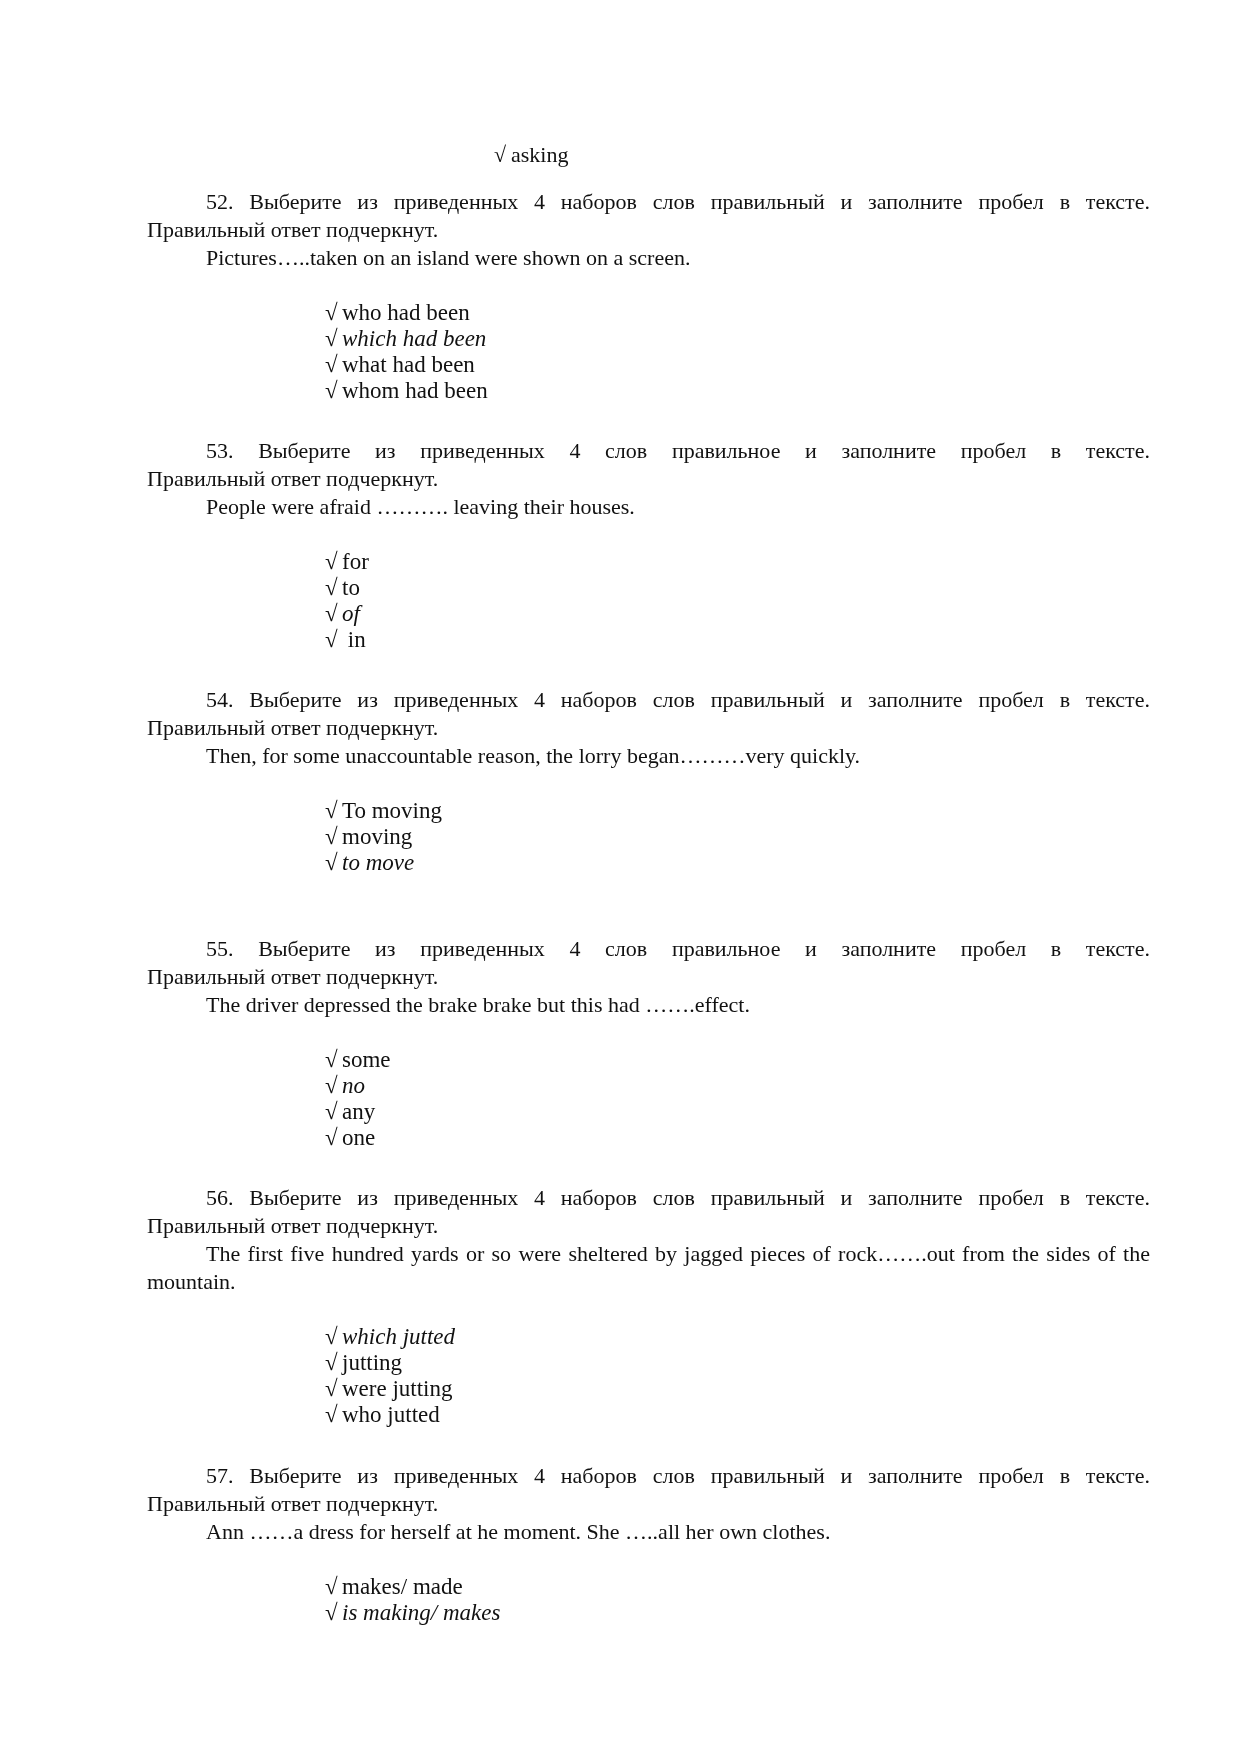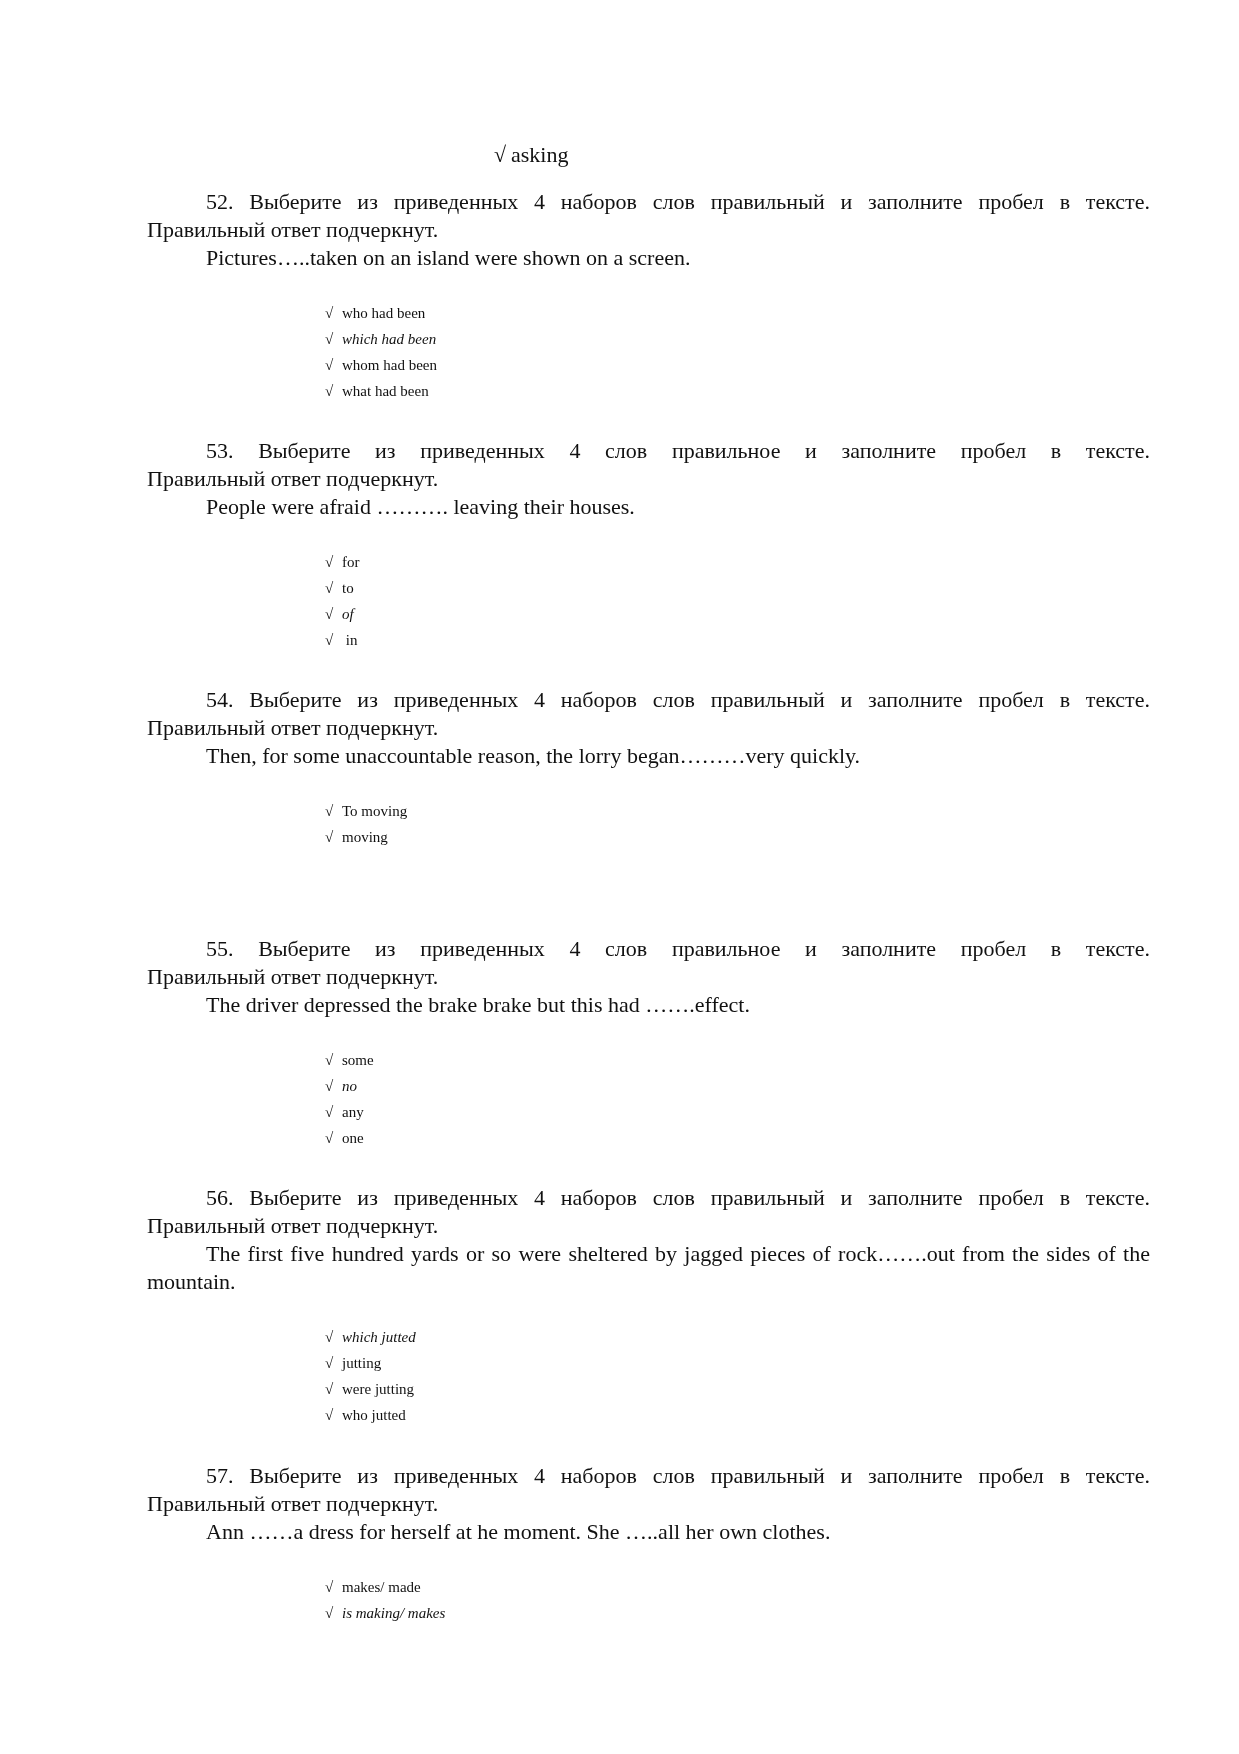--- a/index.html
+++ b/index.html
@@ -49,21 +49,21 @@
     text-align: justify;
     text-align-last: left;
   }
   .sentence.wrap {
     text-align-last: left;
   }
   .options {
     margin-top: 28px;
     margin-left: 178px;
     line-height: 26px;
-    font-size: 15px;
+    font-size: 23px;
   }
   .opt {
     display: block;
     white-space: pre;
   }
   .opt .check {
     display: inline-block;
     width: 17px;
   }
   .opt.correct .label {
@@ -79,22 +79,22 @@
     <span class="check">√</span><span class="label">asking</span>
   </div>
 
   <div class="question" style="top:172px;">
     <div class="instr-line1">52. Выберите из приведенных 4 наборов слов правильный и заполните пробел в тексте.</div>
     <div class="instr-line2">Правильный ответ подчеркнут.</div>
     <div class="sentence">Pictures…..taken on an island were shown on a screen.</div>
     <div class="options">
       <span class="opt"><span class="check">√</span><span class="label">who had been</span></span>
       <span class="opt correct"><span class="check">√</span><span class="label">which had been</span></span>
+      <span class="opt"><span class="check">√</span><span class="label">what had been</span></span>
       <span class="opt"><span class="check">√</span><span class="label">whom had been</span></span>
-      <span class="opt"><span class="check">√</span><span class="label">what had been</span></span>
     </div>
   </div>
 
   <div class="question" style="top:421px;">
     <div class="instr-line1">53. Выберите из приведенных 4 слов правильное и заполните пробел в тексте.</div>
     <div class="instr-line2">Правильный ответ подчеркнут.</div>
     <div class="sentence">People were afraid ………. leaving their houses.</div>
     <div class="options">
       <span class="opt"><span class="check">√</span><span class="label">for</span></span>
       <span class="opt"><span class="check">√</span><span class="label">to</span></span>
@@ -103,20 +103,21 @@
     </div>
   </div>
 
   <div class="question" style="top:670px;">
     <div class="instr-line1">54. Выберите из приведенных 4 наборов слов правильный и заполните пробел в тексте.</div>
     <div class="instr-line2">Правильный ответ подчеркнут.</div>
     <div class="sentence">Then, for some unaccountable reason, the lorry began………very quickly.</div>
     <div class="options">
       <span class="opt"><span class="check">√</span><span class="label">To moving</span></span>
       <span class="opt"><span class="check">√</span><span class="label">moving</span></span>
+      <span class="opt correct"><span class="check">√</span><span class="label">to move</span></span>
     </div>
   </div>
 
   <div class="question" style="top:919px;">
     <div class="instr-line1">55. Выберите из приведенных 4 слов правильное и заполните пробел в тексте.</div>
     <div class="instr-line2">Правильный ответ подчеркнут.</div>
     <div class="sentence">The driver depressed the brake brake but this had …….effect.</div>
     <div class="options">
       <span class="opt"><span class="check">√</span><span class="label">some</span></span>
       <span class="opt correct"><span class="check">√</span><span class="label">no</span></span>

